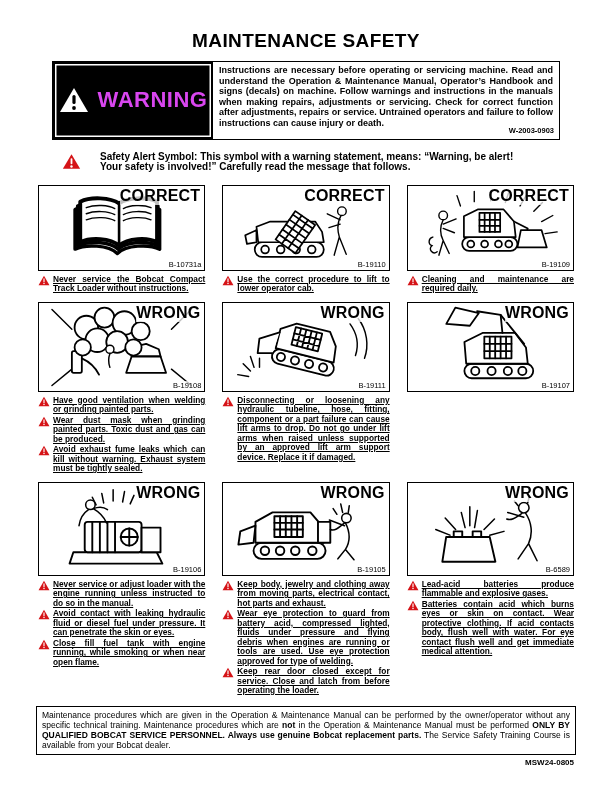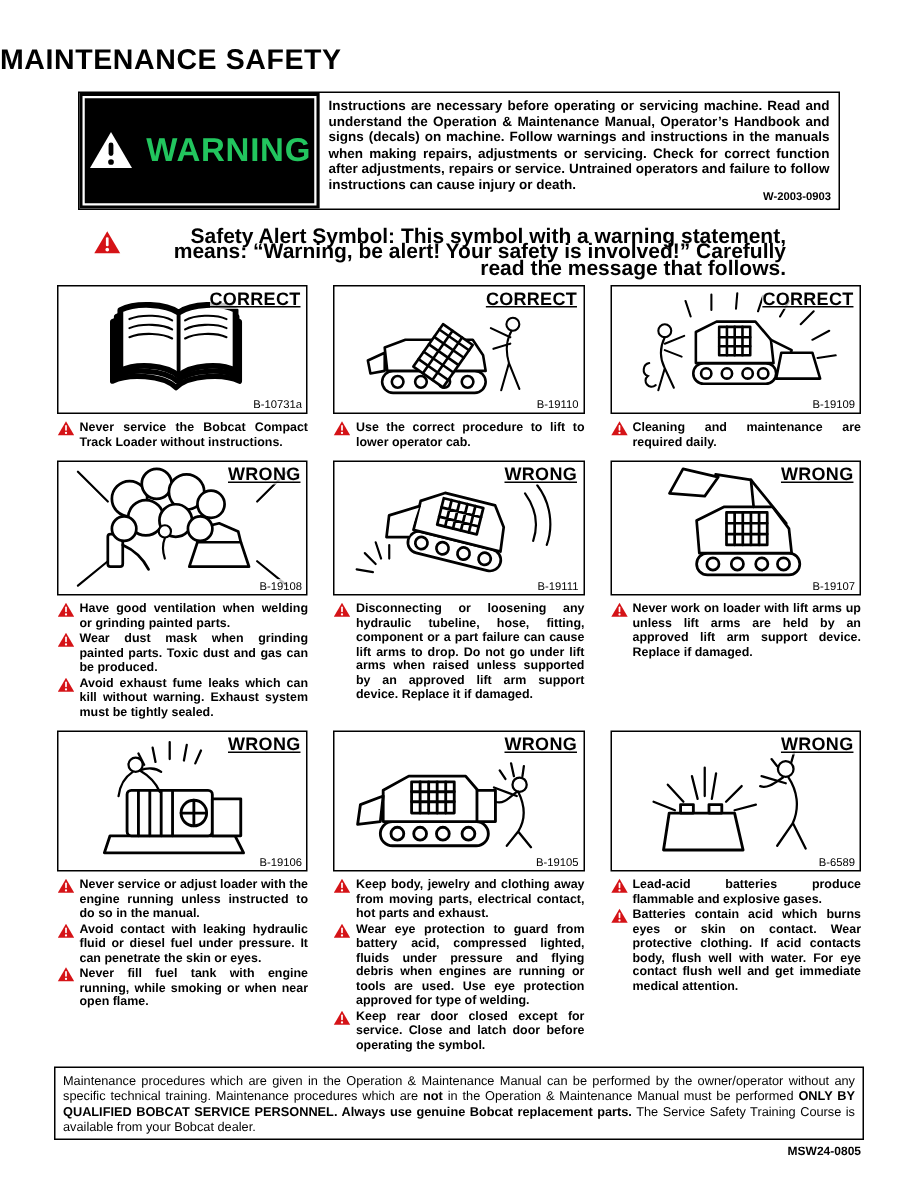--- a/index.html
+++ b/index.html
@@ -1,48 +1,48 @@
 <!DOCTYPE html>
 <html><head>
 <meta charset="utf-8">
 <style>
   * { margin:0; padding:0; box-sizing:border-box; }
   html,body { background:#9a9a9a; }
   body { font-family:"Liberation Sans", sans-serif; color:#000; }
   .page { position:relative; width:612px; height:792px; background:#fff; margin:0 auto; overflow:hidden; }
 
-  .title { padding-top:30px; font-size:19px; font-weight:bold; letter-spacing:.4px; }
+  .title { text-align:center; padding-top:30px; font-size:19px; font-weight:bold; letter-spacing:.4px; }
 
   
   .warnbox { margin:9px 52px 0 52px; border:1.5px solid #000; display:flex; }
   .warnbox-left { width:160px; background:#000; display:flex; align-items:center; justify-content:center; gap:9px; box-shadow:inset 0 0 0 2px #000, inset 0 0 0 3.5px #fff; flex:0 0 160px; }
   .warn-tri { width:30px; height:26px; }
-  .warn-word { color:#22c55e; font-weight:bold; font-size:22px; letter-spacing:.5px; }
+  .warn-word { color:#d946ef; font-weight:bold; font-size:22px; letter-spacing:.5px; }
   .warnbox-right { flex:1; position:relative; padding:3px 6px 10px 6px; font-weight:bold; font-size:9px; line-height:10.6px; text-align:justify; }
   .warn-code { position:absolute; right:5px; bottom:2px; font-size:7.5px; font-weight:bold; }
 
   
   .alert-row { position:relative; margin:7px 60px 0 60px; min-height:26px; }
   .alert-row .tri { position:absolute; left:2px; top:1px; width:19px; height:17px; }
-  .alert-text { margin:12px 28px 0 40px; font-weight:bold; font-size:14px; line-height:10.5px; text-align:right; }
+  .alert-text { margin:12px 28px 0 40px; font-weight:bold; font-size:10px; line-height:10.5px; text-align:left; }
 
   
   .grid { margin:7px 38px 0 38px; display:grid; grid-template-columns:1fr 1fr 1fr; column-gap:17px; }
   .cell { margin-bottom:7px; }
   .pbox { position:relative; border:1.5px solid #000; background:#fff; height:86px; }
   .cell:nth-child(n+4) .pbox { height:90px; }
   .cell:nth-child(n+7) .pbox { height:94px; }
   .illus { position:absolute; inset:1px; }
   .illus svg { width:100%; height:100%; }
-  .status { position:absolute; top:1px; right:4px; font-weight:bold; font-size:12px; letter-spacing:.2px; background:rgba(255,255,255,.75);text-decoration:underline; }
+  .status { position:absolute; top:1px; right:4px; font-weight:bold; font-size:16px; letter-spacing:.2px; background:rgba(255,255,255,.75); }
   .figid { position:absolute; bottom:1px; right:3px; font-size:7.5px; background:rgba(255,255,255,.75); }
   .caps { margin-top:4px; }
   .cap { display:flex; align-items:flex-start; margin-bottom:1px; }
   .cap .tri { flex:0 0 12px; width:12px; height:11px; margin:0 3px 0 0; }
-  .captxt { flex:1; font-weight:bold; font-size:8.3px; line-height:9.5px; text-align:justify; }
+  .captxt { flex:1; font-weight:bold; font-size:8.3px; line-height:9.5px; text-align:justify;text-decoration:underline; }
 
   
   .footnote { margin:2px 36px 0 36px; border:1.5px solid #000; padding:3px 5px; }
   .footnote p { font-size:8.5px; line-height:10.3px; text-align:justify; }
   .docnum { margin:3px 38px 0 0; text-align:right; font-size:8px; font-weight:bold; }
 </style>
 </head>
 <body>
 
 <div class="page">
@@ -280,28 +280,20 @@
                 <path fill="none" d="M84 36 V60 M90 36 V60 M96 36 V60 M102 36 V60 M78 44 H108 M78 52 H108"></path>
    <path fill="none" d="M122 44 L96 12 L70 8"></path>
    <path d="M72 10 L46 4 L36 22 L62 24 Z"></path>
    <path fill="none" d="M96 12 L98 32"></path>
               </g>
  </svg></div>
        <div class="status">WRONG</div>
        <div class="figid">B-19107</div>
      </div>
      <div class="caps">
-          <div class="cap">
-            <svg class="tri" viewBox="0 0 22 19">
-  <path d="M11 1 L21 18 H1 Z" fill="#d51317"></path>
-  <rect x="9.95" y="5.6" width="2.1" height="7" rx="1" fill="#fff"></rect>
-  <circle cx="11" cy="15.2" r="1.4" fill="#fff"></circle>
-            </svg>
-            <div class="captxt">Never work on loader with lift arms up unless lift arms are held by an approved lift arm support device. Replace if damaged.</div>
-          </div>
         </div>
       </div>
       <div class="cell">
         <div class="pbox">
        <div class="illus"><svg viewBox="0 0 170 95" preserveAspectRatio="xMidYMid meet">
    <g fill="none" stroke="#000" stroke-width="1.6" stroke-linecap="round">
                 <path d="M64 10 L66 20 M76 6 L76 18 M88 8 L86 19 M98 12 L94 21 M54 14 L58 22"></path>
               </g>
    <g fill="#fff" stroke="#000" stroke-width="2" stroke-linejoin="round" stroke-linecap="round">
                 <path d="M34 72 L122 72 L128 84 L30 84 Z"></path>
@@ -335,21 +327,21 @@
   <circle cx="11" cy="15.2" r="1.4" fill="#fff"></circle>
             </svg>
             <div class="captxt">Avoid contact with leaking hydraulic fluid or diesel fuel under pressure. It can penetrate the skin or eyes.</div>
           </div>
           <div class="cap">
             <svg class="tri" viewBox="0 0 22 19">
   <path d="M11 1 L21 18 H1 Z" fill="#d51317"></path>
   <rect x="9.95" y="5.6" width="2.1" height="7" rx="1" fill="#fff"></rect>
   <circle cx="11" cy="15.2" r="1.4" fill="#fff"></circle>
             </svg>
-            <div class="captxt">Never fill fuel tank with engine running, while smoking or when near open flame.</div>
+            <div class="captxt">Close fill fuel tank with engine running, while smoking or when near open flame.</div>
           </div>
         </div>
       </div>
       <div class="cell">
         <div class="pbox">
        <div class="illus"><svg viewBox="0 0 170 95" preserveAspectRatio="xMidYMid meet">
    <g fill="#fff" stroke="#000" stroke-width="2" stroke-linejoin="round" stroke-linecap="round">
                 <rect x="30" y="62" width="76" height="17" rx="8.5"></rect>
    <circle cx="42" cy="70.5" r="4.5"></circle>
                 <circle cx="58" cy="70.5" r="4.5"></circle>
@@ -388,21 +380,21 @@
   <circle cx="11" cy="15.2" r="1.4" fill="#fff"></circle>
             </svg>
             <div class="captxt">Wear eye protection to guard from battery acid, compressed lighted, fluids under pressure and flying debris when engines are running or tools are used. Use eye protection approved for type of welding.</div>
           </div>
           <div class="cap">
             <svg class="tri" viewBox="0 0 22 19">
   <path d="M11 1 L21 18 H1 Z" fill="#d51317"></path>
   <rect x="9.95" y="5.6" width="2.1" height="7" rx="1" fill="#fff"></rect>
   <circle cx="11" cy="15.2" r="1.4" fill="#fff"></circle>
             </svg>
-            <div class="captxt">Keep rear door closed except for service. Close and latch door before operating the symbol.</div>
+            <div class="captxt">Keep rear door closed except for service. Close and latch from before operating the loader.</div>
           </div>
         </div>
       </div>
       <div class="cell">
         <div class="pbox">
        <div class="illus"><svg viewBox="0 0 170 95" preserveAspectRatio="xMidYMid meet">
    <g fill="#fff" stroke="#000" stroke-width="2" stroke-linejoin="round" stroke-linecap="round">
                 <path d="M38 56 L84 56 L90 82 L34 82 Z"></path>
    <rect x="46" y="50" width="9" height="6"></rect>
                 <rect x="66" y="50" width="9" height="6"></rect>

